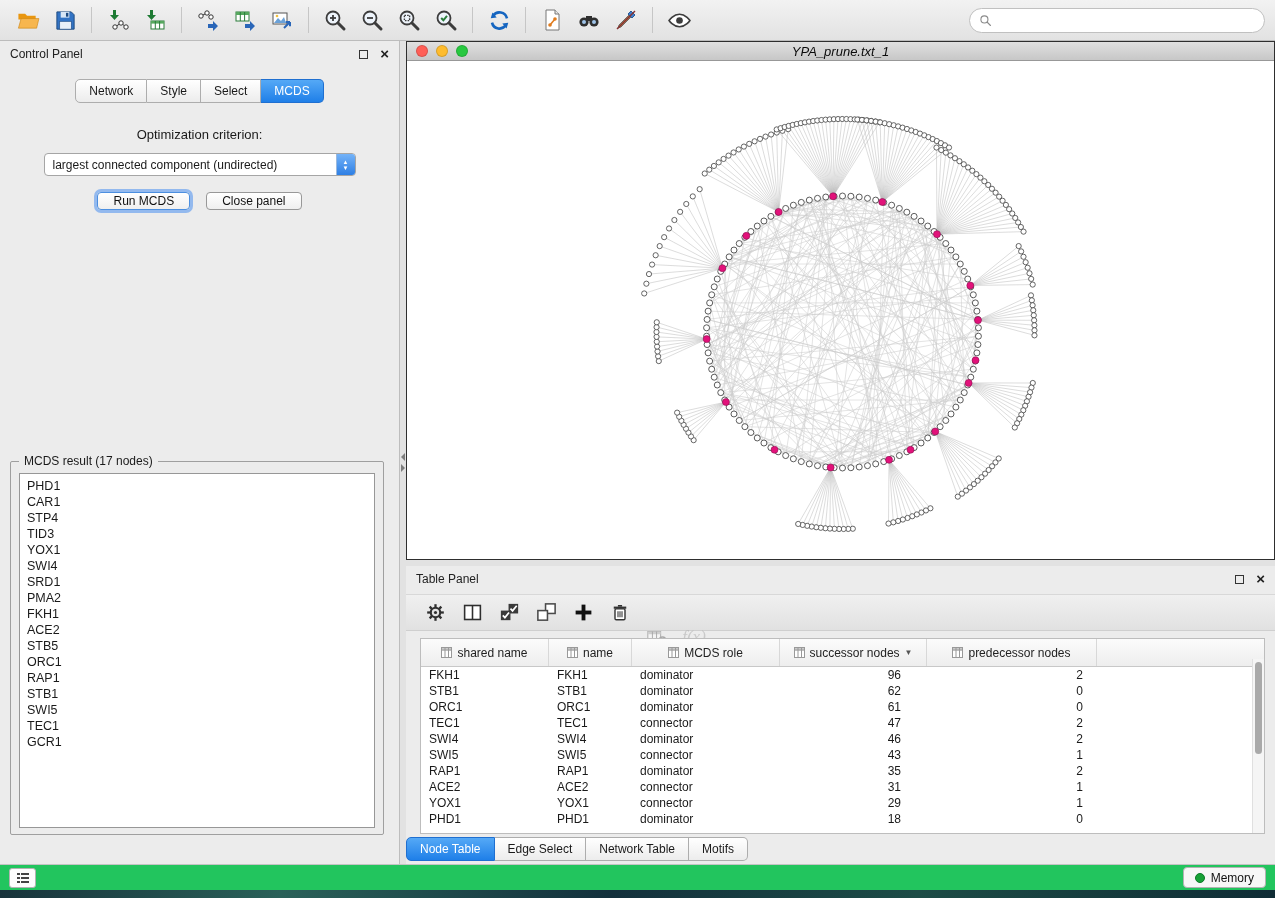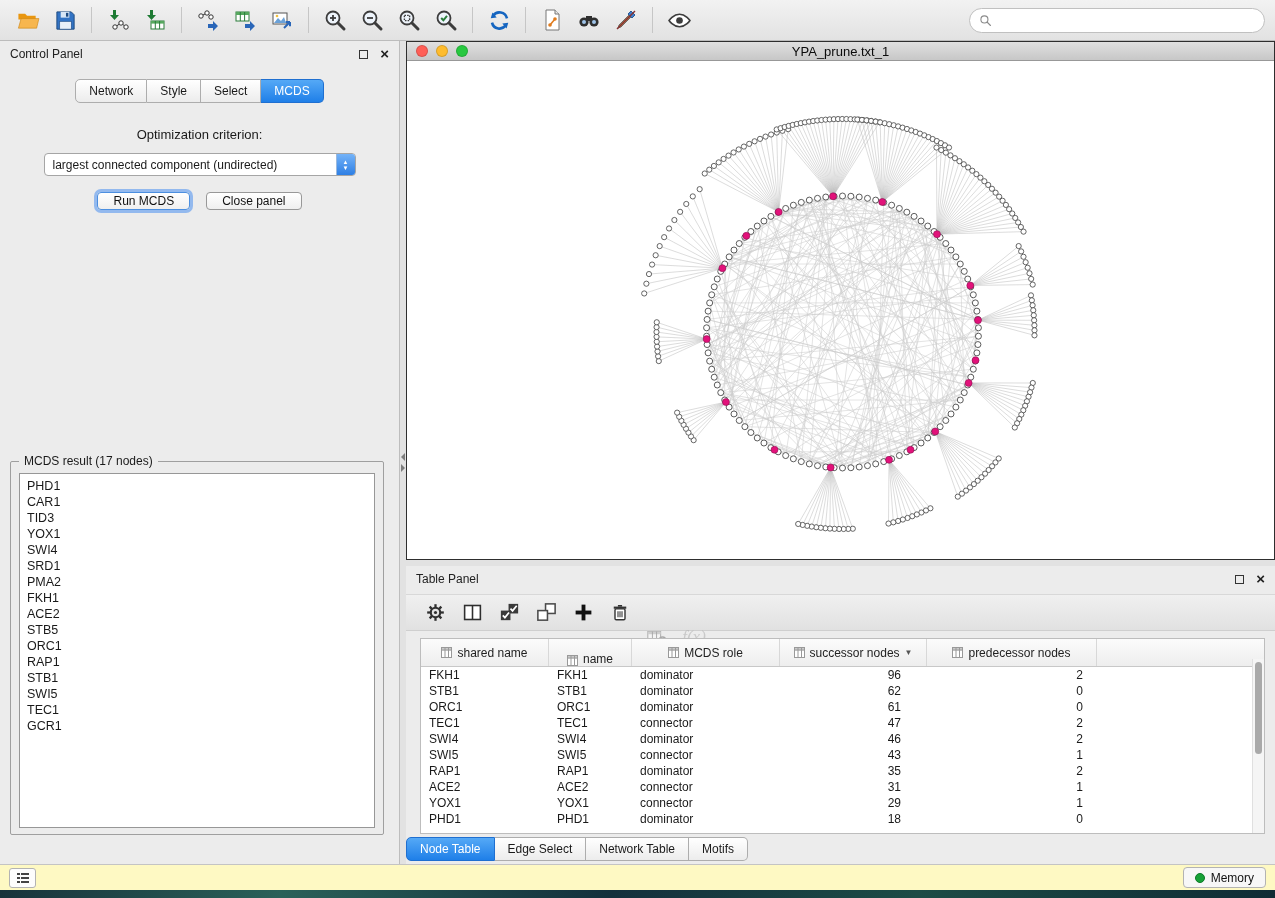--- a/index.html
+++ b/index.html
@@ -64,49 +64,49 @@
   .tri-r { width:0; height:0; border-top:4px solid transparent; border-bottom:4px solid transparent; border-left:4px solid #7d7d7d; }
   .hsplit { height:6px; background:#e2e2e2; }
 
   
   .right-col { flex:1; display:flex; flex-direction:column; background:#e2e2e2; }
   .network-window { height:519px; border:1px solid #2e2e2e; display:flex; flex-direction:column; background:#fff; }
   .net-titlebar { height:19px; background:linear-gradient(#e0e0e0,#c7c7c7); border-bottom:1px solid #989898;
     display:flex; align-items:center; position:relative; flex:none; }
   .lights { display:flex; gap:8px; padding-left:9px; z-index:2; }
   .light { width:12px; height:12px; border-radius:50%; border:1px solid rgba(0,0,0,.15); }
-  .net-title { position:absolute; left:0; right:0; text-align:center; font-size:13px; color:#0b0b0b; }
+  .net-title { position:absolute; left:0; right:0; text-align:center; font-size:13px; color:#0b0b0b;font-style:italic; }
   .net-canvas { flex:1; position:relative; background:#fff; overflow:hidden; }
 
   
   .table-panel { flex:1; background:#ececec; display:flex; flex-direction:column; position:relative; }
   .tp-toolbar { height:37px; background:linear-gradient(#f0f0f0,#e1e1e1); border-top:1px solid #d8d8d8;
     border-bottom:1px solid #cfcfcf; display:flex; align-items:center; padding:0 14px; gap:7px; margin-top:2px; }
   .tpi { width:30px; height:30px; display:flex; align-items:center; justify-content:center; }
   .fx { font-family:"Liberation Serif",serif; font-style:italic; color:#a2a2a2; font-size:17px; }
   .disabled { opacity:.45;margin-top:48px; }
 
   .table-wrap { margin:7px 10px 0 14px; background:#fff; border:1px solid #bdbdbd; flex:1; position:relative; overflow:hidden; }
   .thead { display:flex; height:28px; background:linear-gradient(#fbfbfb,#eeeeee); border-bottom:1px solid #c8c8c8; }
   .th { display:flex; align-items:center; justify-content:center; gap:5px; font-size:12px;
     border-right:1px solid #d8d8d8; color:#222; }
   .th .sort { font-size:8px; color:#555; }
   .tr { display:flex; height:16px; align-items:center; font-size:12px; }
   .td { padding:0 8px; white-space:nowrap; overflow:hidden; }
-  .col0 { width:128px; } .col1 { width:83px;align-items:flex-end; } .col2 { width:148px; } .col3 { width:147px; } .col4 { width:170px; }
+  .col0 { width:128px; } .col1 { width:83px; } .col2 { width:148px; } .col3 { width:147px; } .col4 { width:170px; }
   .td.num { text-align:right; }
   .td.col3 { padding-right:26px; } .td.col4 { padding-right:14px; }
   .th.fill, .td.fill { flex:1; border-right:none; }
   .vscroll { position:absolute; right:0; top:20px; bottom:0; width:12px; background:#f5f5f5; border-left:1px solid #e0e0e0; }
   .vthumb { position:absolute; top:3px; left:2px; width:7px; height:92px; border-radius:4px; background:#a9a9a9; }
 
   .bottom-tabs { height:30px; display:flex; justify-content:flex-start; align-items:center; }
 
   
-  .statusbar { position:absolute; left:0; right:0; bottom:8px; height:26px; background:#fef9c3;
+  .statusbar { position:absolute; left:0; right:0; bottom:8px; height:26px; background:#22c55e;
     border-top:1px solid #c4c4c4; display:flex; align-items:center; padding:4px 9px; }
   .menu-btn { width:27px; height:20px; border:1px solid #b3b3b3; background:#fdfdfd; border-radius:3px;
     display:flex; align-items:center; justify-content:center; }
   .memory-btn { margin-left:auto; height:21px; border:1px solid #b3b3b3; background:#f7f7f7; border-radius:4px;
     display:flex; align-items:center; gap:6px; padding:0 11px; font-size:12px; color:#111; }
   .memory-dot { width:10px; height:10px; border-radius:50%; background:#17a237; border:1px solid #0d7a28; }
   .desktop-strip { position:absolute; left:0; right:0; bottom:0; height:8px;
     background:linear-gradient(90deg,#18333b,#2a6159 22%,#13303c 48%,#1d4c46 72%,#0f2c35); }
 </style>
 </head>
@@ -288,20 +288,21 @@
       </div>
       <div class="btn-row">
         <button class="btn focused">Run MCDS</button>
         <button class="btn">Close panel</button>
       </div>
       <div class="result-box">
         <span class="result-legend">MCDS result (17 nodes)</span>
         <div class="result-list">
             <div class="result-item">PHD1</div>
             <div class="result-item">CAR1</div>
+            <div class="result-item">STP4</div>
             <div class="result-item">TID3</div>
             <div class="result-item">YOX1</div>
             <div class="result-item">SWI4</div>
             <div class="result-item">SRD1</div>
             <div class="result-item">PMA2</div>
             <div class="result-item">FKH1</div>
             <div class="result-item">ACE2</div>
             <div class="result-item">STB5</div>
             <div class="result-item">ORC1</div>
             <div class="result-item">RAP1</div>

